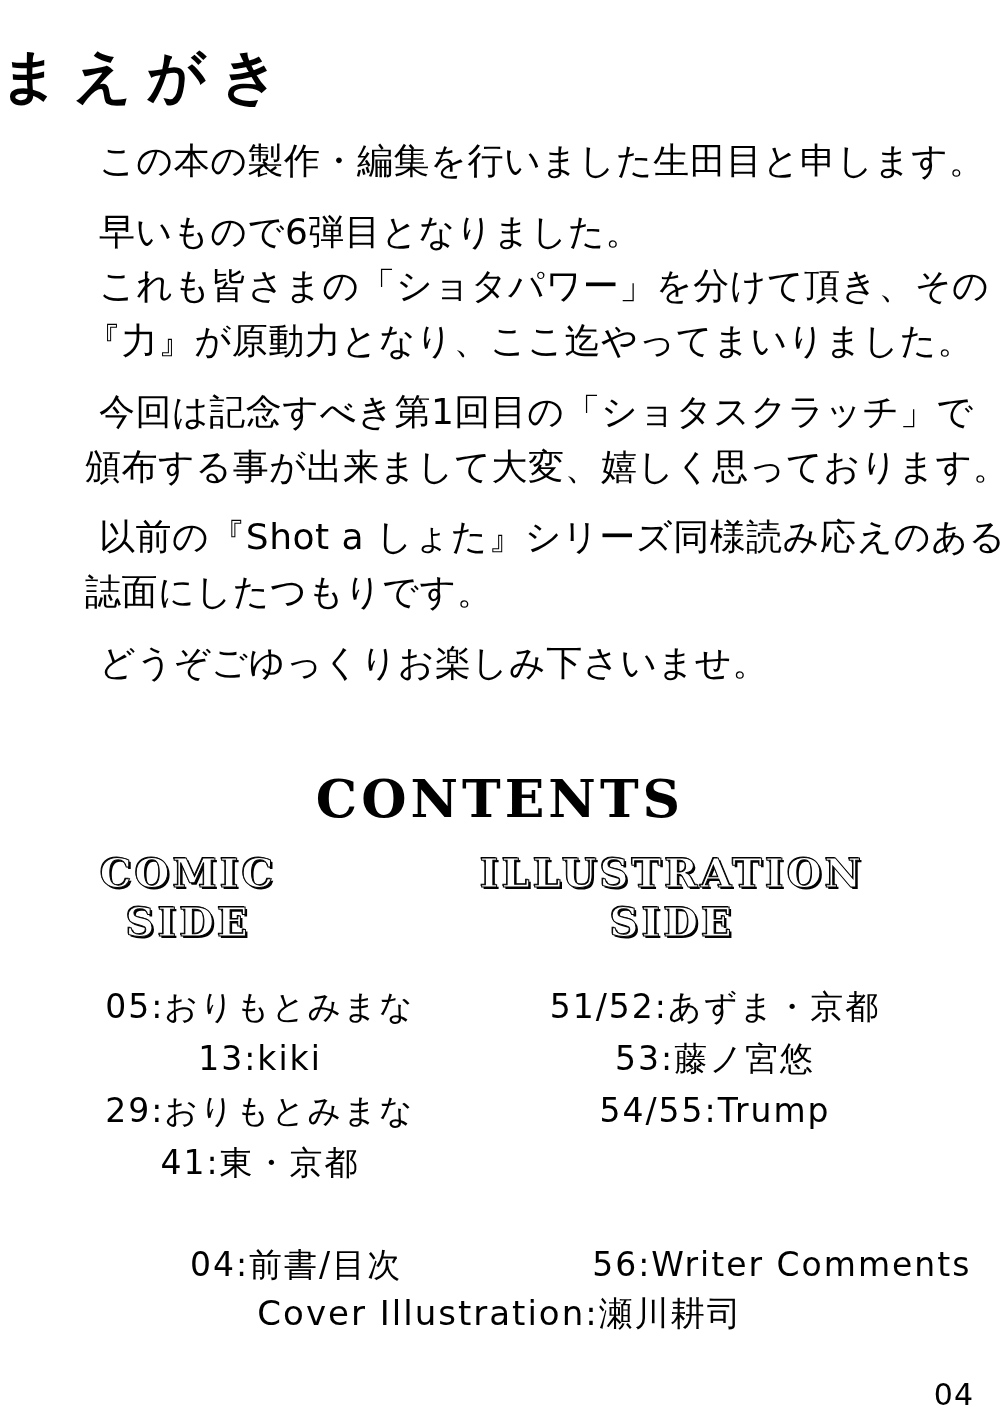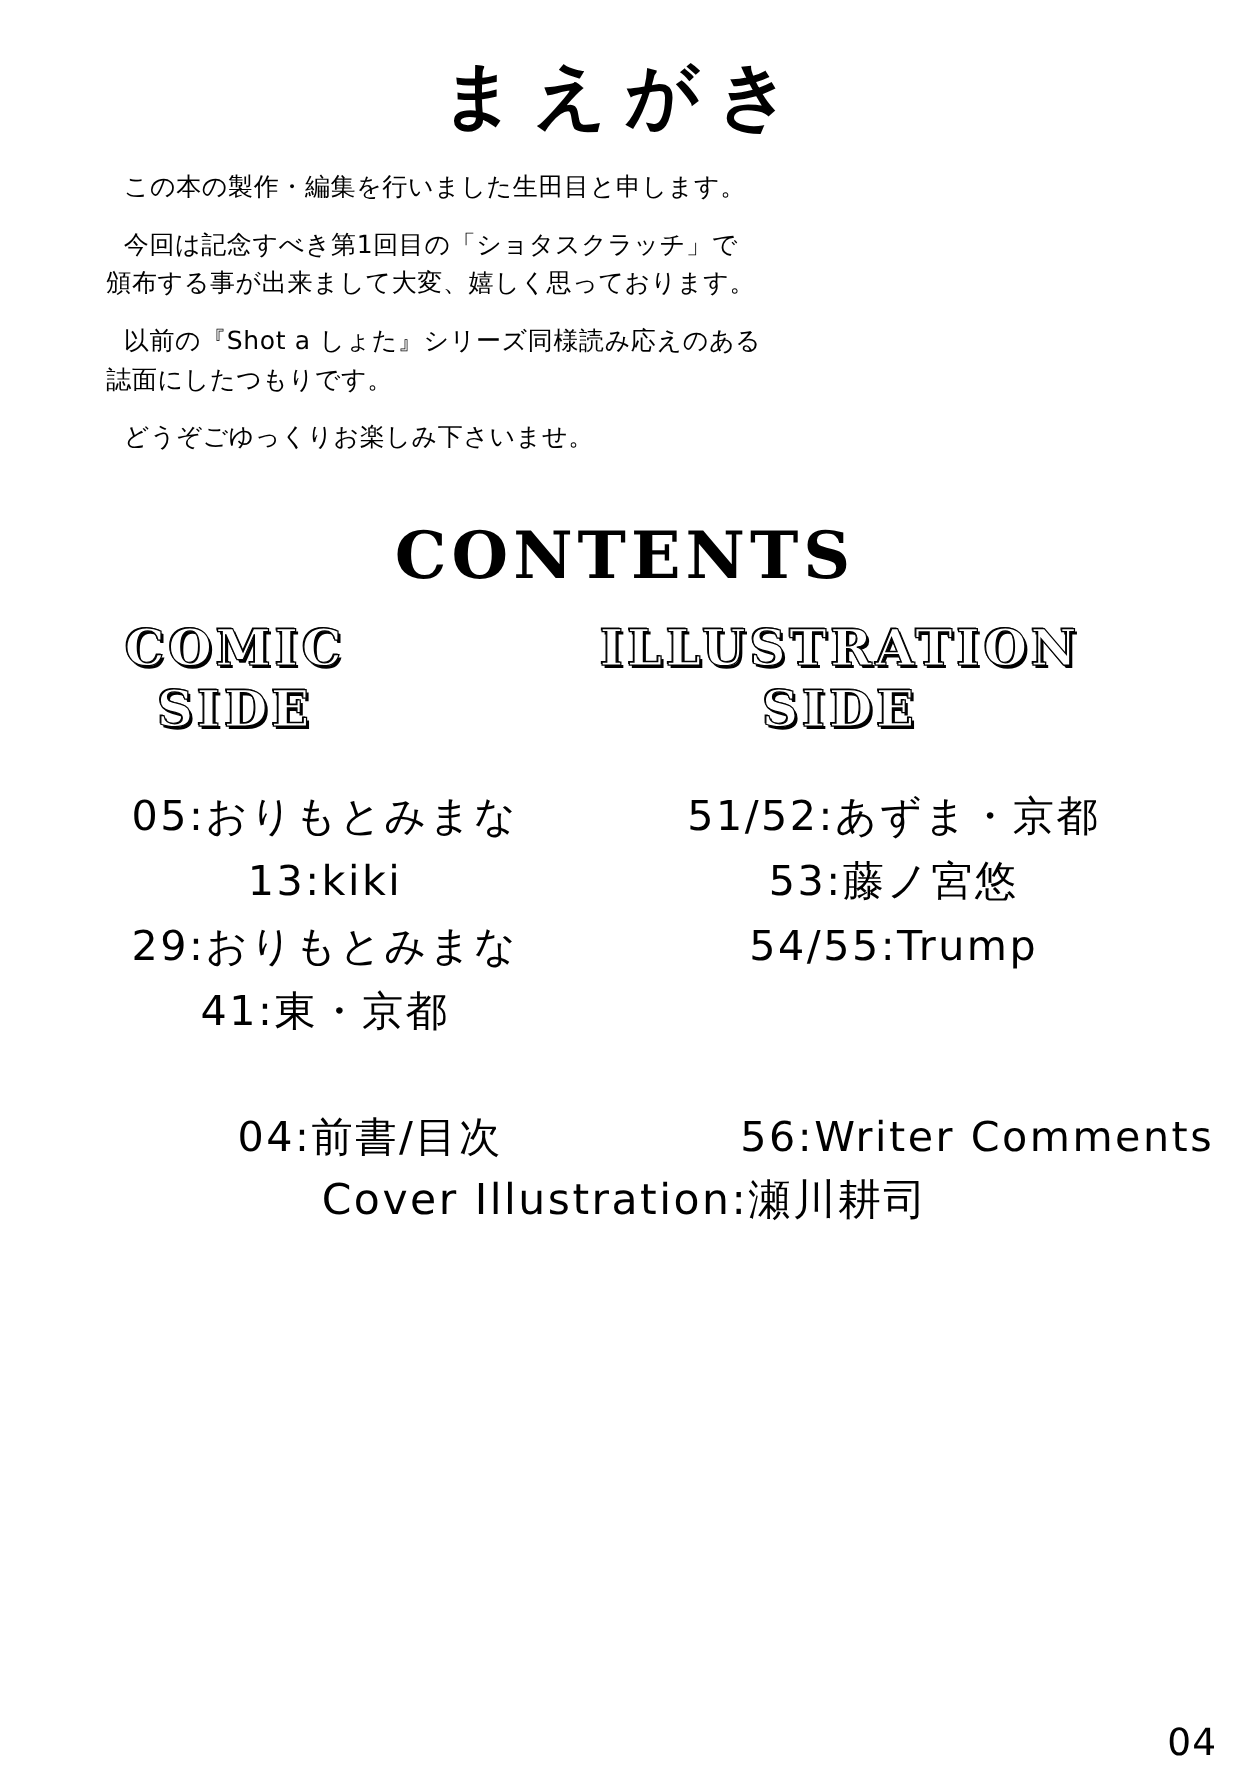--- a/index.html
+++ b/index.html
@@ -17,54 +17,54 @@
   }
 
   .page {
     position: absolute;
     inset: 0;
     padding: 0;
   }
 
   
   .preface-title {
-    text-align: center;
+    text-align: left;
     font-size: 58px;
     font-weight: bold;
     letter-spacing: 14px;
     margin-top: 38px;
     margin-bottom: 18px;
     font-family: "DejaVu Sans", sans-serif;
   }
 
   .preface-body {
     margin: 0 auto;
     width: 830px;
-    font-size: 20px;
+    font-size: 36px;
     line-height: 1.52;
     letter-spacing: 0.5px;
   }
   .preface-para {
     margin: 0 0 16px 0;
   }
   .preface-line {
     display: block;
     white-space: nowrap;
   }
   .indent {
     padding-left: 14px;
   }
 
   
   .contents-title {
     text-align: center;
     font-size: 52px;
     font-weight: bold;
     letter-spacing: 4px;
-    margin-top: 50px;
+    margin-top: 78px;
     margin-bottom: 10px;
     font-family: "DejaVu Serif", serif;
     text-transform: uppercase;
   }
 
   .section-heads {
     display: flex;
     justify-content: center;
     align-items: flex-start;
     gap: 44px;
@@ -143,20 +143,25 @@
 
 <div class="page">
 
   <div class="preface-title">まえがき</div>
 
   <div class="preface-body">
     <p class="preface-para">
       <span class="preface-line indent">この本の製作・編集を行いました生田目と申します。</span>
     </p>
     <p class="preface-para">
+      <span class="preface-line indent">早いもので6弾目となりました。</span>
+      <span class="preface-line indent">これも皆さまの「ショタパワー」を分けて頂き、その</span>
+      <span class="preface-line">『力』が原動力となり、ここ迄やってまいりました。</span>
+    </p>
+    <p class="preface-para">
       <span class="preface-line indent">今回は記念すべき第1回目の「ショタスクラッチ」で</span>
       <span class="preface-line">頒布する事が出来まして大変、嬉しく思っております。</span>
     </p>
     <p class="preface-para">
       <span class="preface-line indent">以前の『Shot a しょた』シリーズ同様読み応えのある</span>
       <span class="preface-line">誌面にしたつもりです。</span>
     </p>
     <p class="preface-para">
       <span class="preface-line indent">どうぞごゆっくりお楽しみ下さいませ。</span>
     </p>

